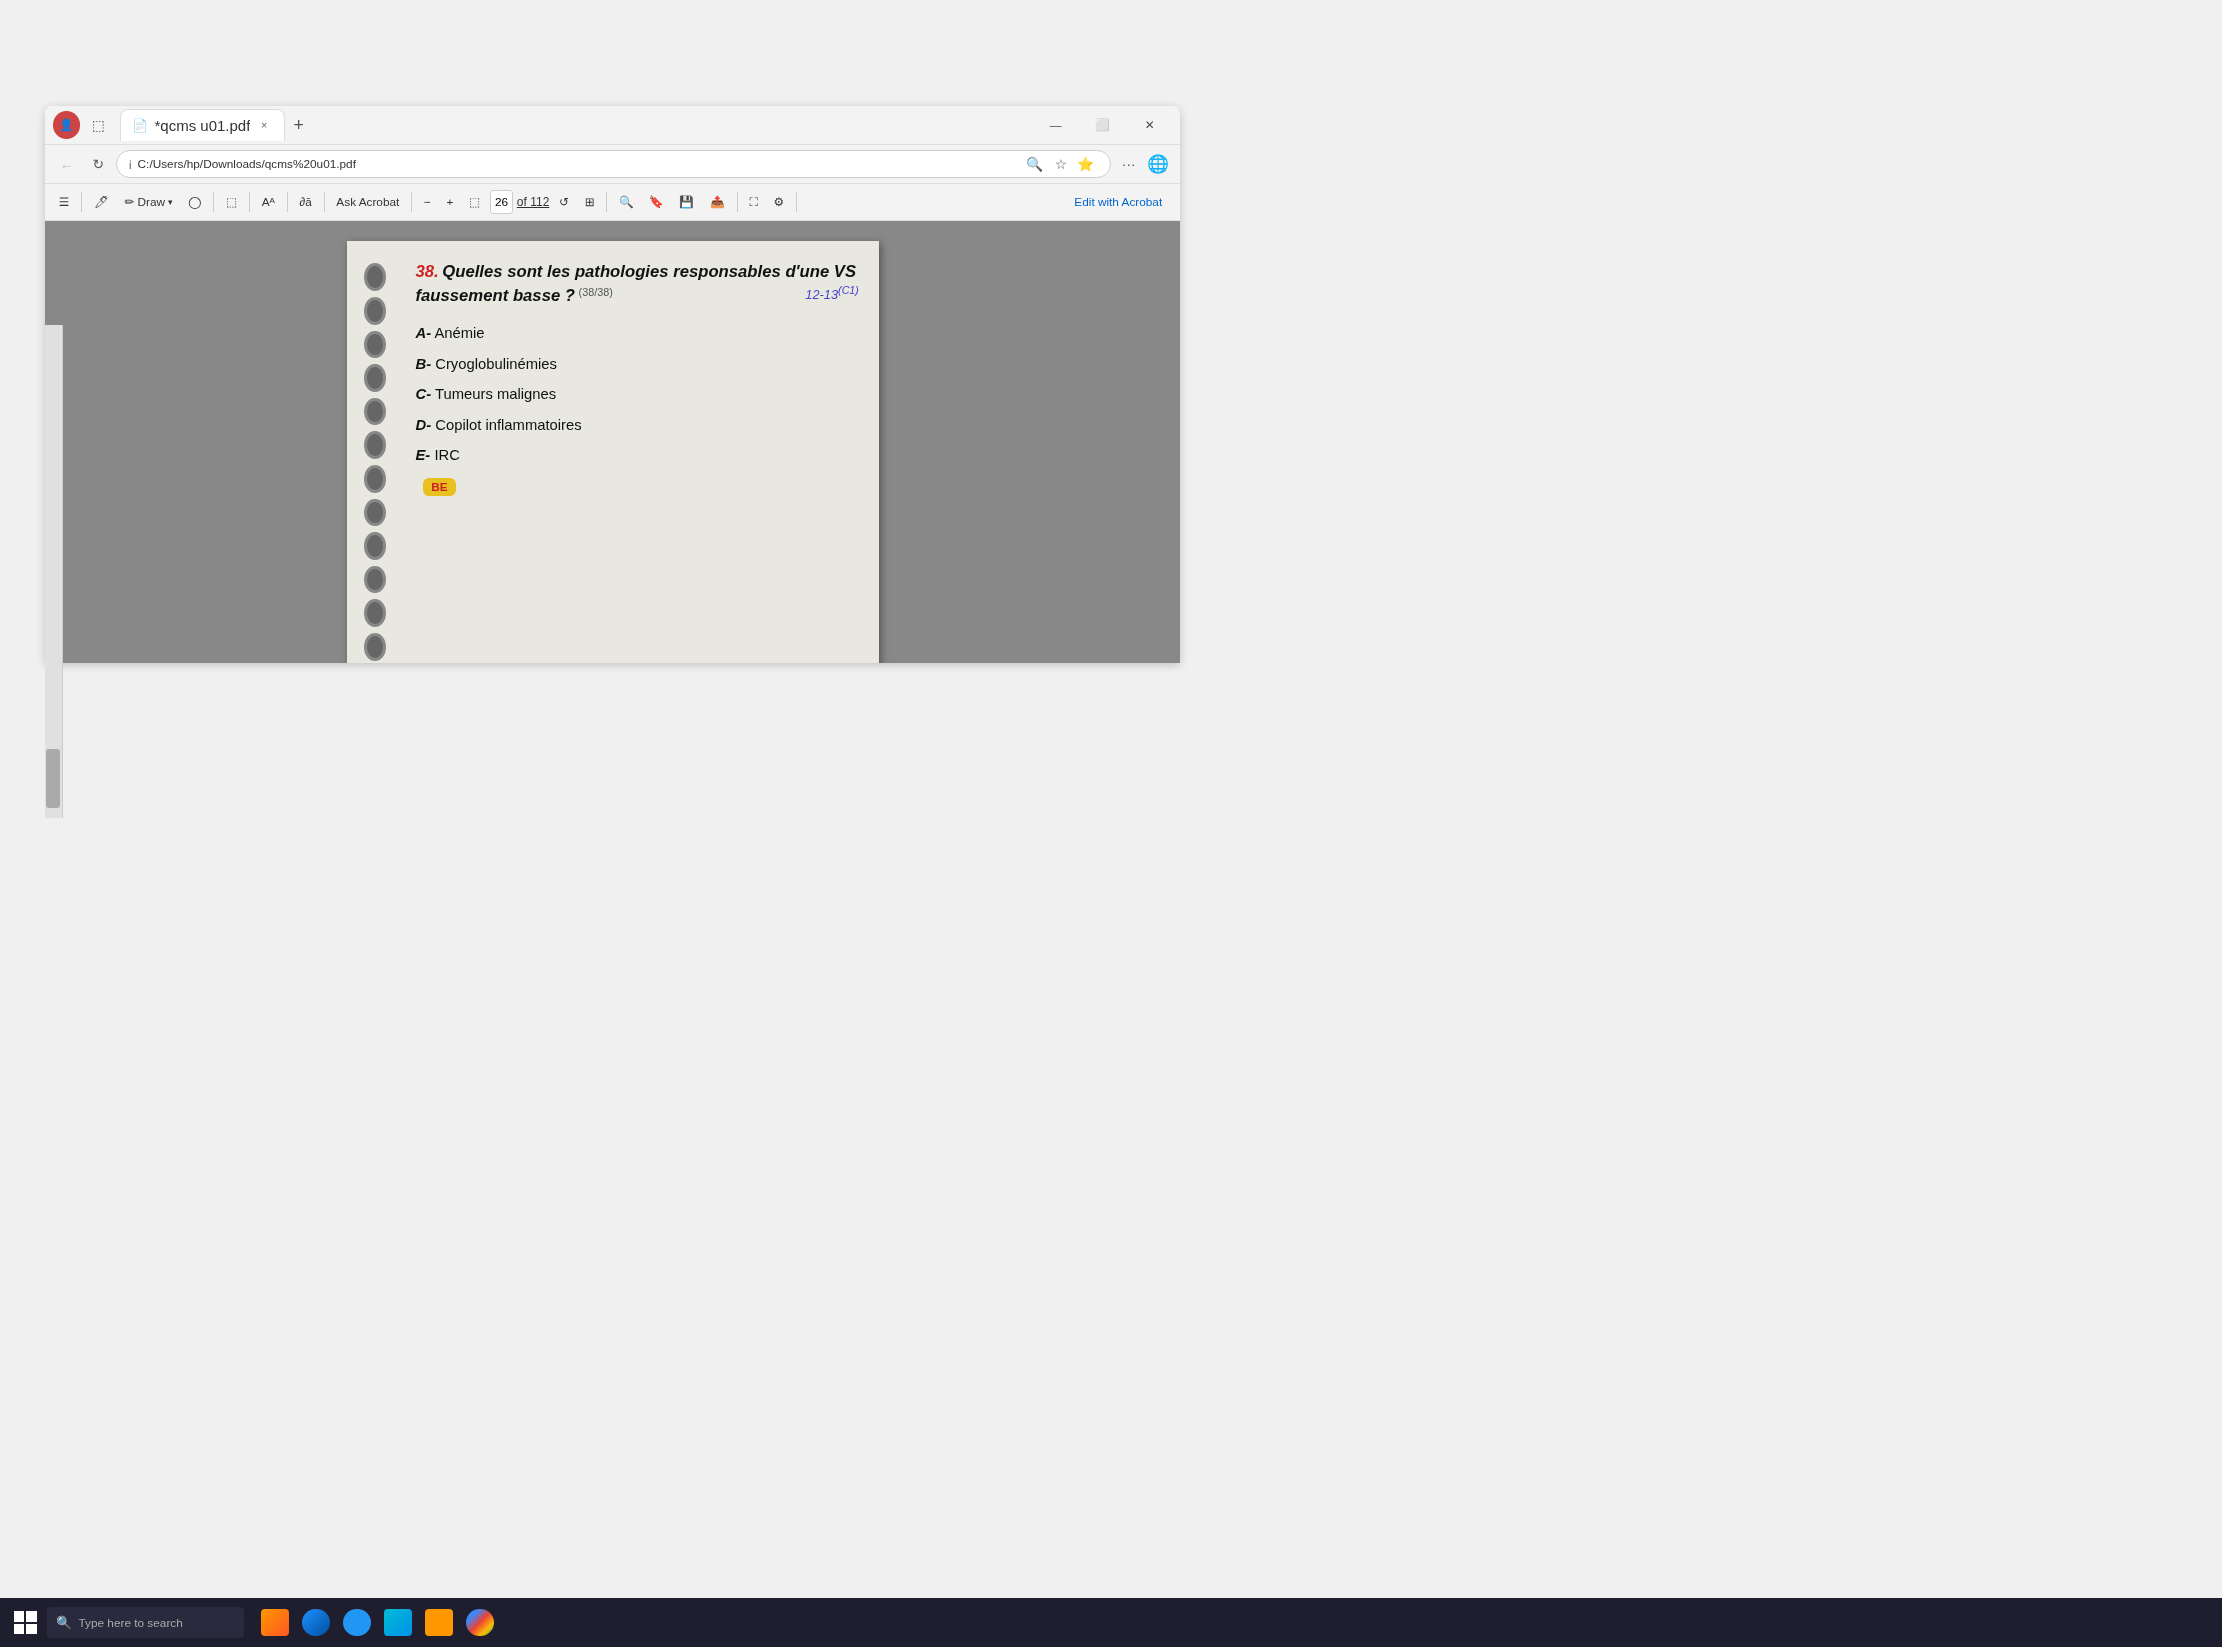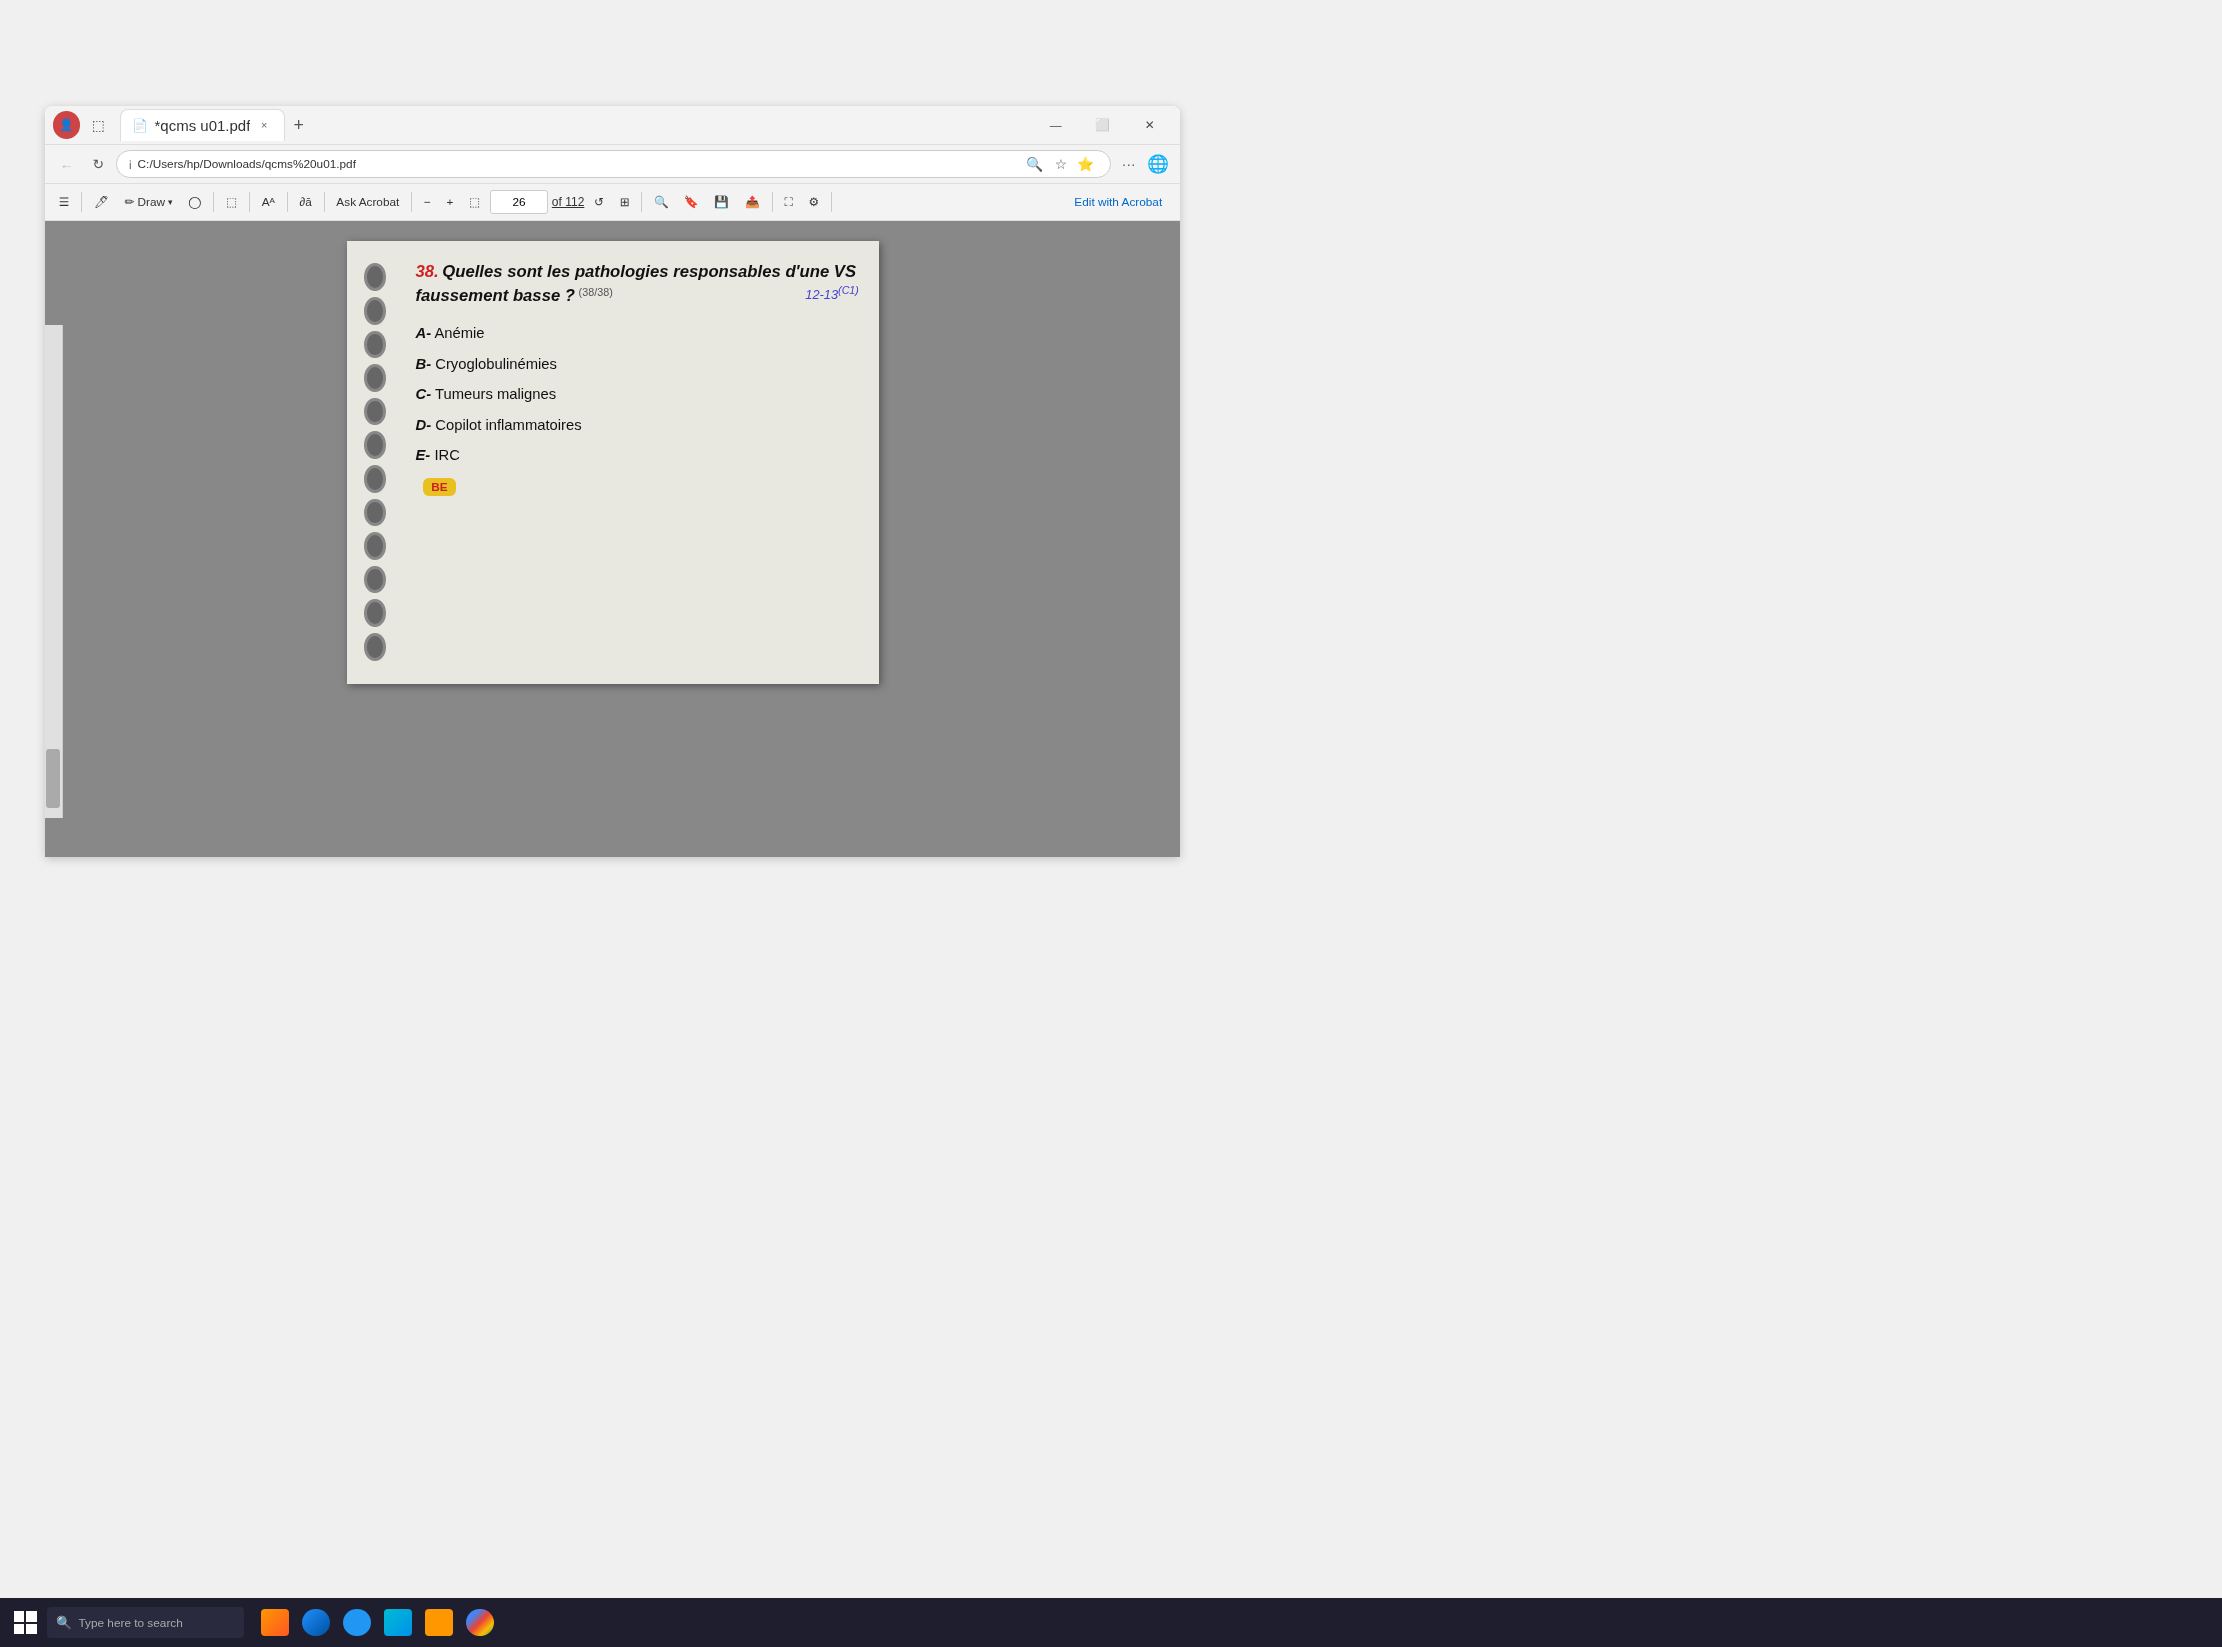--- a/index.html
+++ b/index.html
@@ -249,21 +249,21 @@
     }
 
     .pdf-divider {
       width: 1px;
       height: 19.7px;
       background: #ccc;
       margin: 0 2px;
     }
 
     .pdf-page-input {
-      width: 58px;
+      width: 23px;
       height: 23.6px;
       text-align: center;
       border: 1px solid #ccc;
       border-radius: 3px;
       font-size: 11.8px;
     }
 
     .pdf-page-total {
       font-size: 12px;
       color: #333;
@@ -280,21 +280,21 @@
       font-size: 11.8px;
       color: #0066cc;
       border-radius: 3.9px;
       white-space: nowrap;
       text-align: right;
     }
 
     
     .pdf-content {
       background: #888;
-      height: 636px;
+      height: 442px;
       display: flex;
       justify-content: center;
       align-items: flex-start;
       padding: 19.7px;
       overflow: hidden;
     }
 
     .pdf-page {
       background: #e8e8e0;
       width: 532px;

